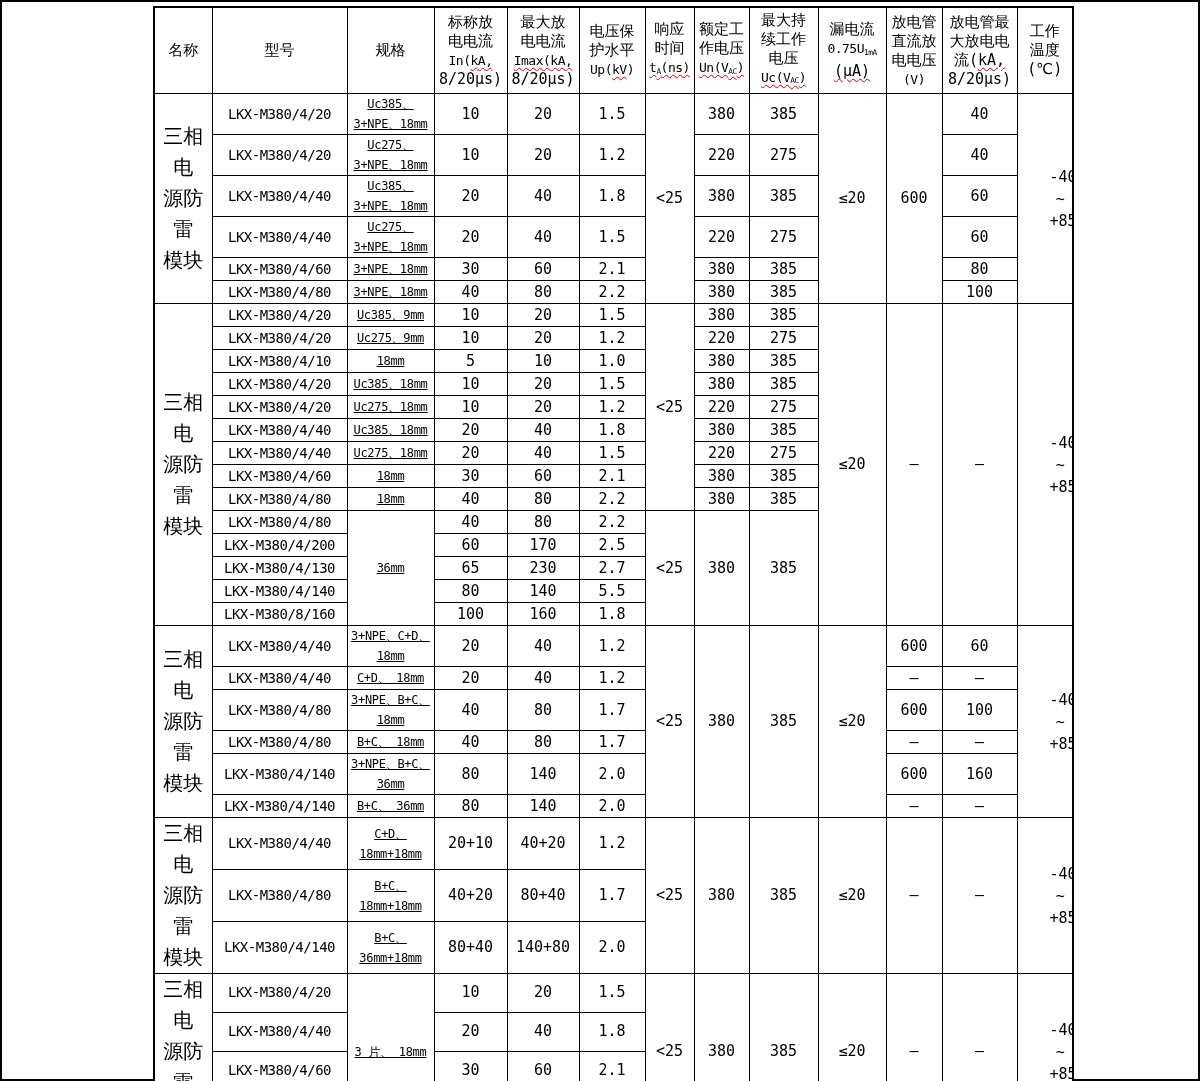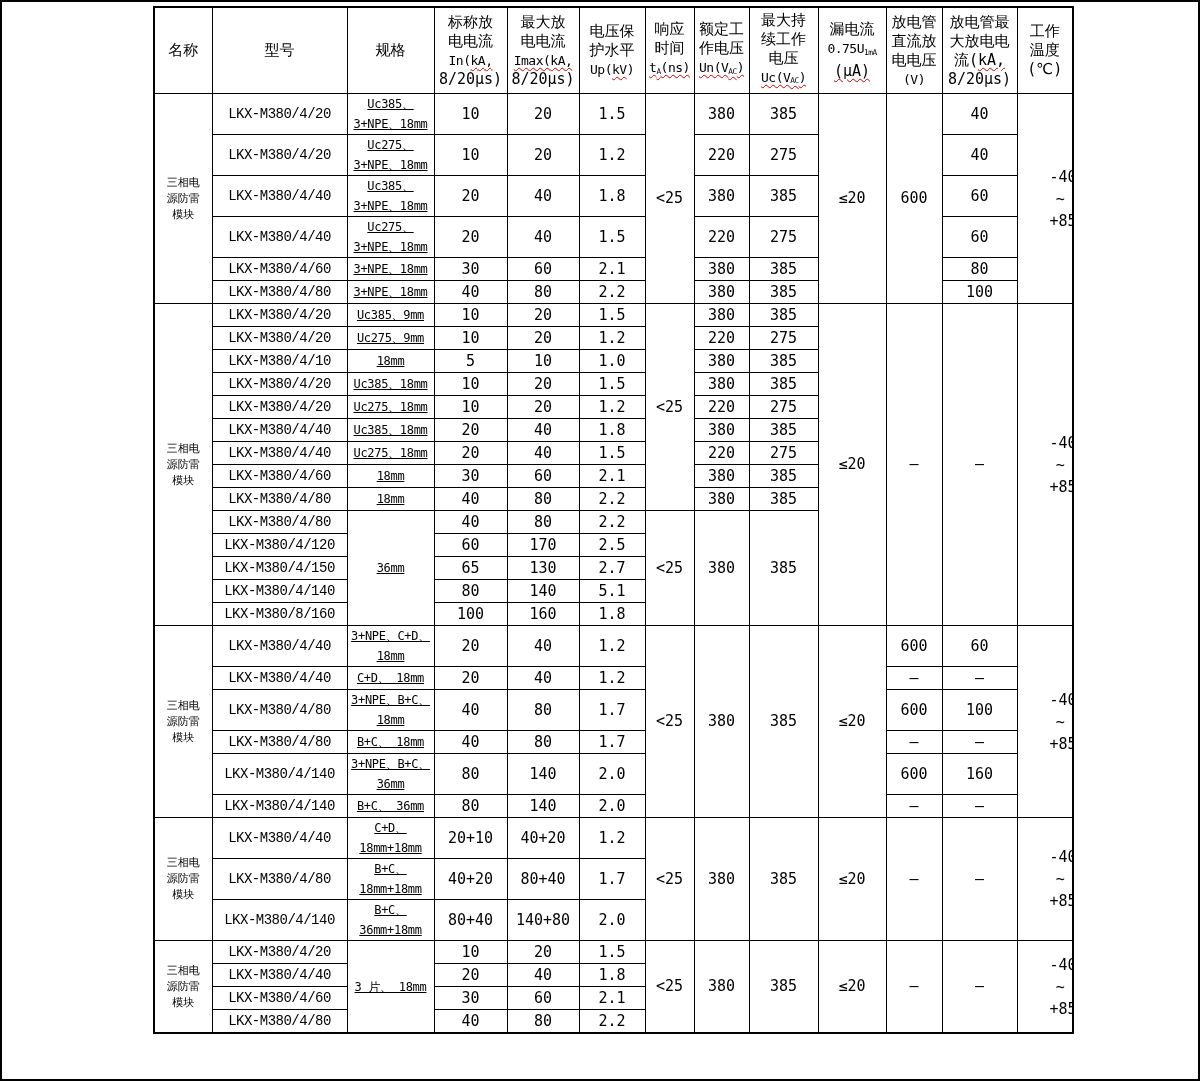--- a/index.html
+++ b/index.html
@@ -37,23 +37,23 @@
     height: 85px;
     white-space: nowrap;
   }
   .spec-table th .lat { font-size: 13px; letter-spacing: -0.5px; }
   .spec-table td {
     font-size: 15px;
     line-height: 21px;
     height: 22px;
     white-space: pre-line;
   }
-  td.col-model { font-size: 14px; letter-spacing: -0.5px; font-family: Liberation Mono, monospace; }
+  td.col-model { font-size: 14px; letter-spacing: -0.5px; }
   td.col-spec  { font-size: 12px; line-height: 20px; letter-spacing: -0.3px; word-break: keep-all; text-decoration: underline; }
-  td.col-name  { font-size: 11px; line-height: 16px; }
+  td.col-name  { font-size: 20px; line-height: 31px; }
   td.col-temp  { line-height: 22px; padding-left: 32px; }
   .sub { font-size: 0.6em; vertical-align: -0.18em; letter-spacing: -0.5px; margin-top: 27px; }
   .sq {
     text-decoration: underline;
     text-decoration-style: wavy;
     text-decoration-color: #d00000;
     text-decoration-thickness: 1px;
     text-underline-offset: 2px;
   }
   
@@ -328,36 +328,36 @@
           <td class="col-model">LKX-M380/4/80</td>
           <td rowspan="5" class="col-spec">36mm</td>
           <td class="col-in">40</td>
           <td class="col-imax">80</td>
           <td class="col-up">2.2</td>
           <td rowspan="5" class="col-ta">&lt;25</td>
           <td rowspan="5" class="col-un">380</td>
           <td rowspan="5" class="col-uc">385</td>
         </tr>
         <tr>
-          <td class="col-model">LKX-M380/4/120</td>
+          <td class="col-model">LKX-M380/4/200</td>
           <td class="col-in">60</td>
           <td class="col-imax">170</td>
           <td class="col-up">2.5</td>
         </tr>
         <tr>
-          <td class="col-model">LKX-M380/4/150</td>
+          <td class="col-model">LKX-M380/4/130</td>
           <td class="col-in">65</td>
-          <td class="col-imax">130</td>
+          <td class="col-imax">230</td>
           <td class="col-up">2.7</td>
         </tr>
         <tr>
           <td class="col-model">LKX-M380/4/140</td>
           <td class="col-in">80</td>
           <td class="col-imax">140</td>
-          <td class="col-up">5.1</td>
+          <td class="col-up">5.5</td>
         </tr>
         <tr>
           <td class="col-model">LKX-M380/8/160</td>
           <td class="col-in">100</td>
           <td class="col-imax">160</td>
           <td class="col-up">1.8</td>
         </tr>
         <tr>
           <td rowspan="6" class="col-name">三相电
 源防雷

